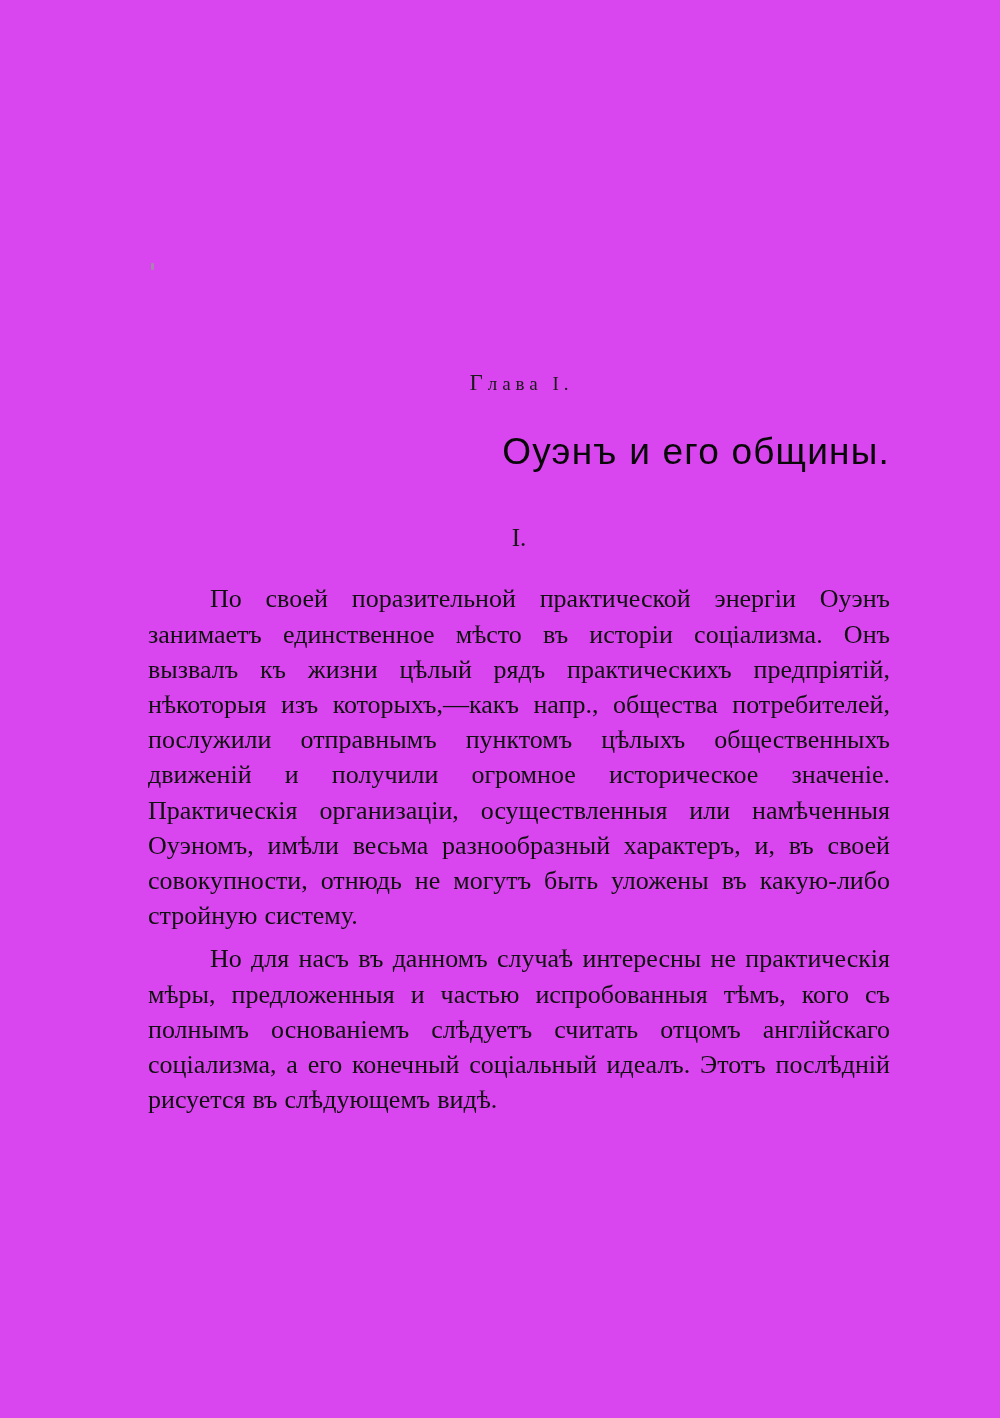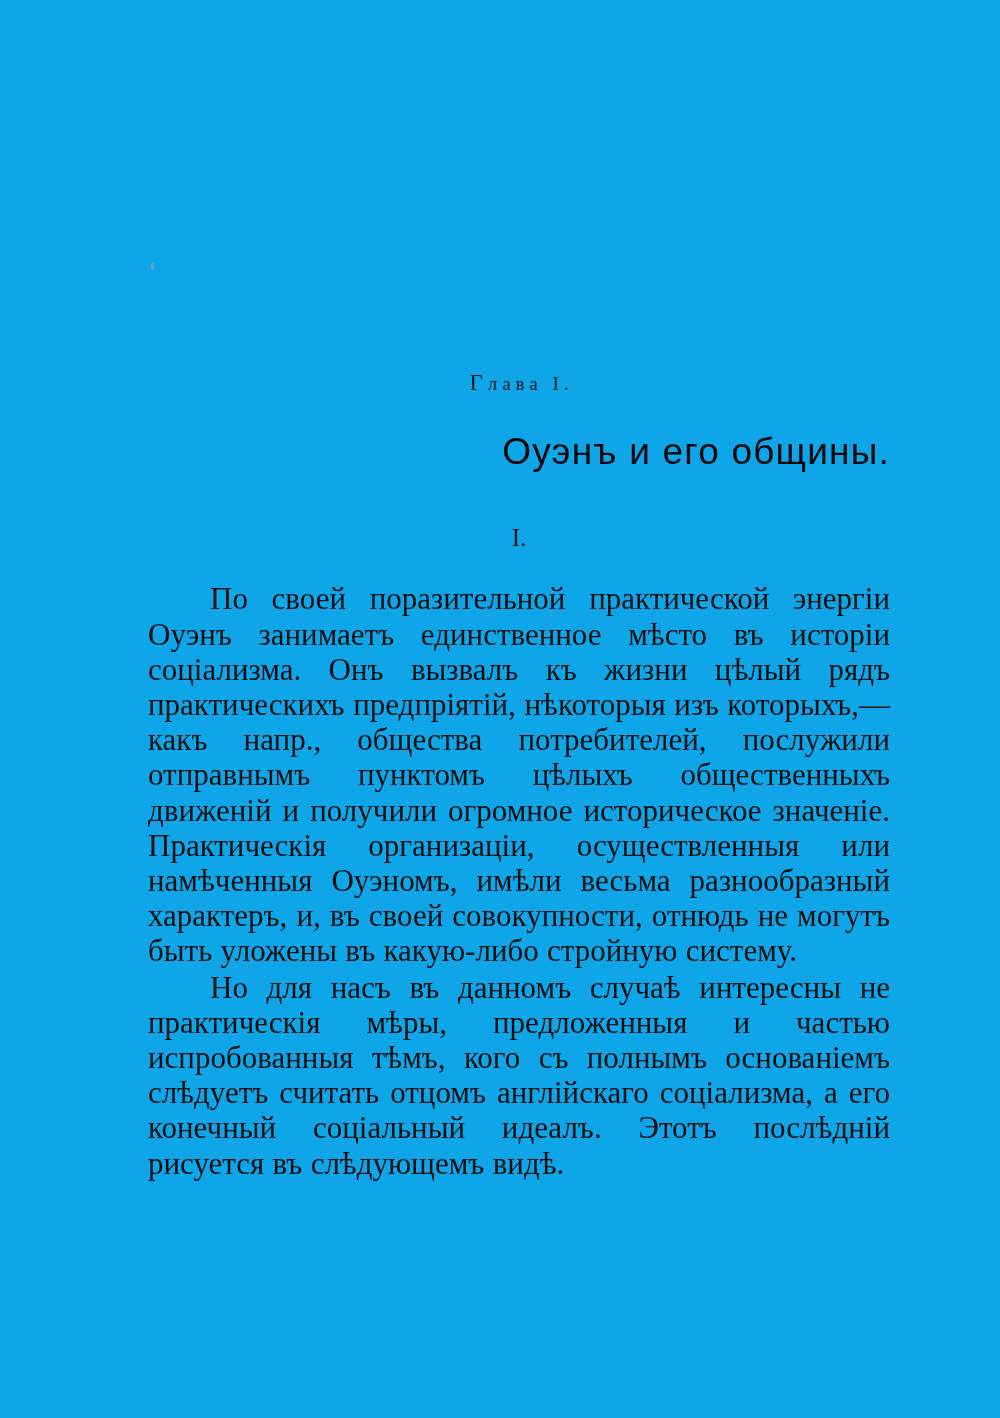--- a/index.html
+++ b/index.html
@@ -7,21 +7,21 @@
     margin: 0;
     padding: 0;
     background: #ffffff;
   }
 
   .page {
     position: relative;
     width: 1000px;
     height: 1418px;
     margin: 0 auto;
-    background: #0ea5e9;
+    background: #d946ef;
     overflow: hidden;
     font-family: "Liberation Serif", "DejaVu Serif", serif;
     color: #111111;
     -webkit-font-smoothing: none;
   }
 
   
   .scan-speck {
     position: absolute;
     left: 151px;
@@ -74,32 +74,32 @@
     font-size: 25px;
     color: #141414;
     margin: 0 0 30px 0;
     line-height: 1.1;
   }
 
   
   .body-copy p {
     margin: 0;
     font-family: "Liberation Serif", "DejaVu Serif", serif;
-    font-size: 31px;
+    font-size: 26px;
     line-height: 35.2px;
     text-align: justify;
     text-indent: 62px;
     color: #101010;
     word-spacing: 0.5px;
     hyphens: manual;
     -webkit-hyphens: manual;
   }
 
   .body-copy p + p {
-    margin-top: 1px;
+    margin-top: 8px;
     font-family: Liberation Serif, serif;
   }
 </style>
 </head>
 <body>
 
 <div class="page">
 
   <div class="scan-speck"></div>
 

